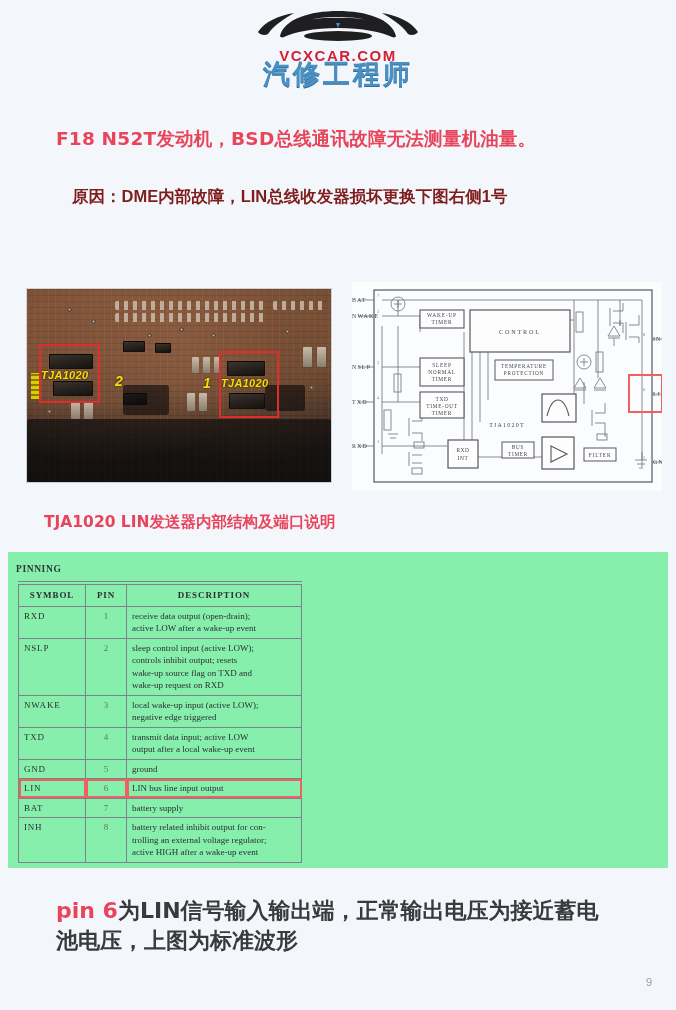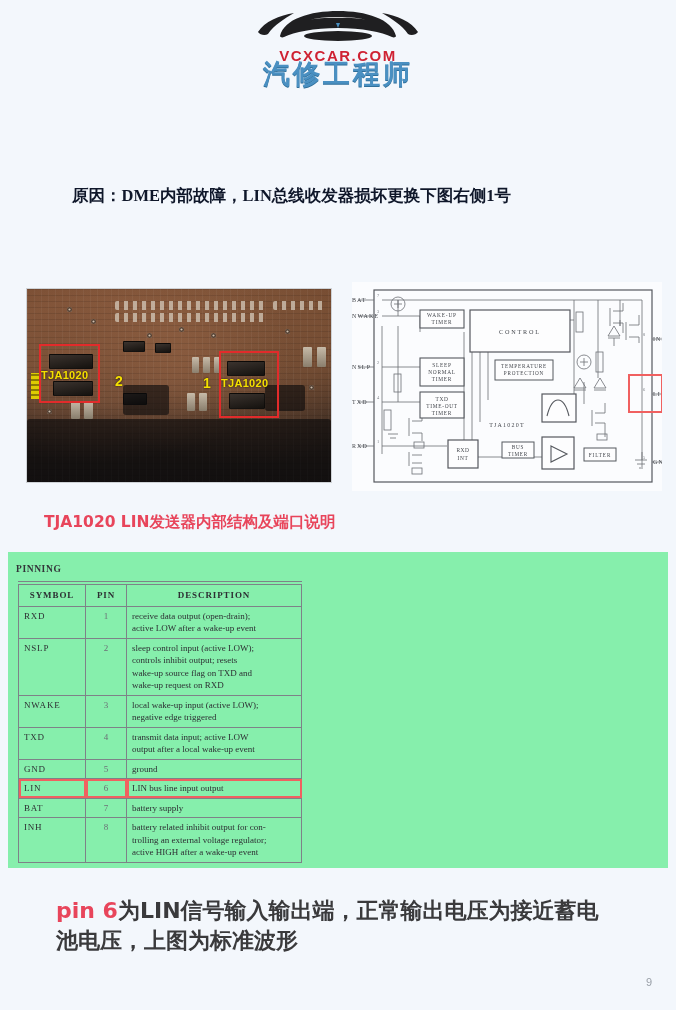--- a/index.html
+++ b/index.html
@@ -54,39 +54,40 @@
     font-weight: bold;
     font-size: 18.5px;
     color: #e8455b;
     letter-spacing: 0.2px;
     white-space: nowrap;
   }
   #cause-para {
     position: absolute;
     left: 54px; top: 182px;
     width: 585px;
-    font-family: Liberation Serif, serif;
+    font-family: Liberation Sans, sans-serif;
     font-weight: bold;
     font-size: 16.5px;
     line-height: 28px;
-    color: #0f172a;
+    color: #7f1d1d;
   }
   #cause-para .indent { padding-left: 18px; }
 
   
   #pcb-photo {
     position: absolute;
     left: 27px; top: 289px;
     width: 304px; height: 193px;
     background:
       radial-gradient(ellipse at 22% 32%, rgba(150,100,70,.55) 0 28%, rgba(0,0,0,0) 60%),
       radial-gradient(ellipse at 72% 28%, rgba(140,95,65,.5) 0 26%, rgba(0,0,0,0) 62%),
       linear-gradient(180deg, #6e452c 0%, #5d3b26 38%, #3b2a20 62%, #201a17 100%);
     overflow: hidden;
     box-shadow: 0 0 0 1px rgba(0,0,0,.15);
+    font-style: italic;
   }
   .pcb-noise {
     position: absolute; inset: 0;
     background-image:
       repeating-linear-gradient(90deg, rgba(255,255,255,.045) 0 1px, rgba(0,0,0,0) 1px 7px),
       repeating-linear-gradient(0deg, rgba(0,0,0,.10) 0 1px, rgba(0,0,0,0) 1px 6px);
   }
   .pcb-padrow {
     position: absolute;
     height: 9px;
@@ -253,20 +254,21 @@
       <path d="M60 14 C70 10 106 10 116 14 C110 11 66 11 60 14 Z" fill="#ffffff"></path>
       <path d="M8 26 C14 16 30 9 44 7 C34 13 24 19 18 28 C15 30 10 29 8 26 Z" fill="#1f1f21"></path>
       <path d="M168 26 C162 16 146 9 132 7 C142 13 152 19 158 28 C161 30 166 29 168 26 Z" fill="#1f1f21"></path>
       <ellipse cx="88" cy="30" rx="34" ry="5" fill="#1f1f21"></ellipse>
       <path d="M86 17 l2 5 l2 -5 z" fill="#4a90c2"></path>
     </svg>
     <div id="logo-url">VCXCAR.COM</div>
     <div id="logo-cn">汽修工程师</div>
   </div>
 
+  <div id="headline">F18 N52T发动机，BSD总线通讯故障无法测量机油量。</div>
 
   <div id="cause-para">
     <div class="indent">原因：DME内部故障，LIN总线收发器损坏更换下图右侧1号</div>
   </div>
 
   <div id="pcb-photo">
     <div class="pcb-noise"></div>
 
     <div class="pcb-padrow" style="left:88px; top:12px; width:150px;"></div>
     <div class="pcb-padrow" style="left:88px; top:24px; width:150px;"></div>

